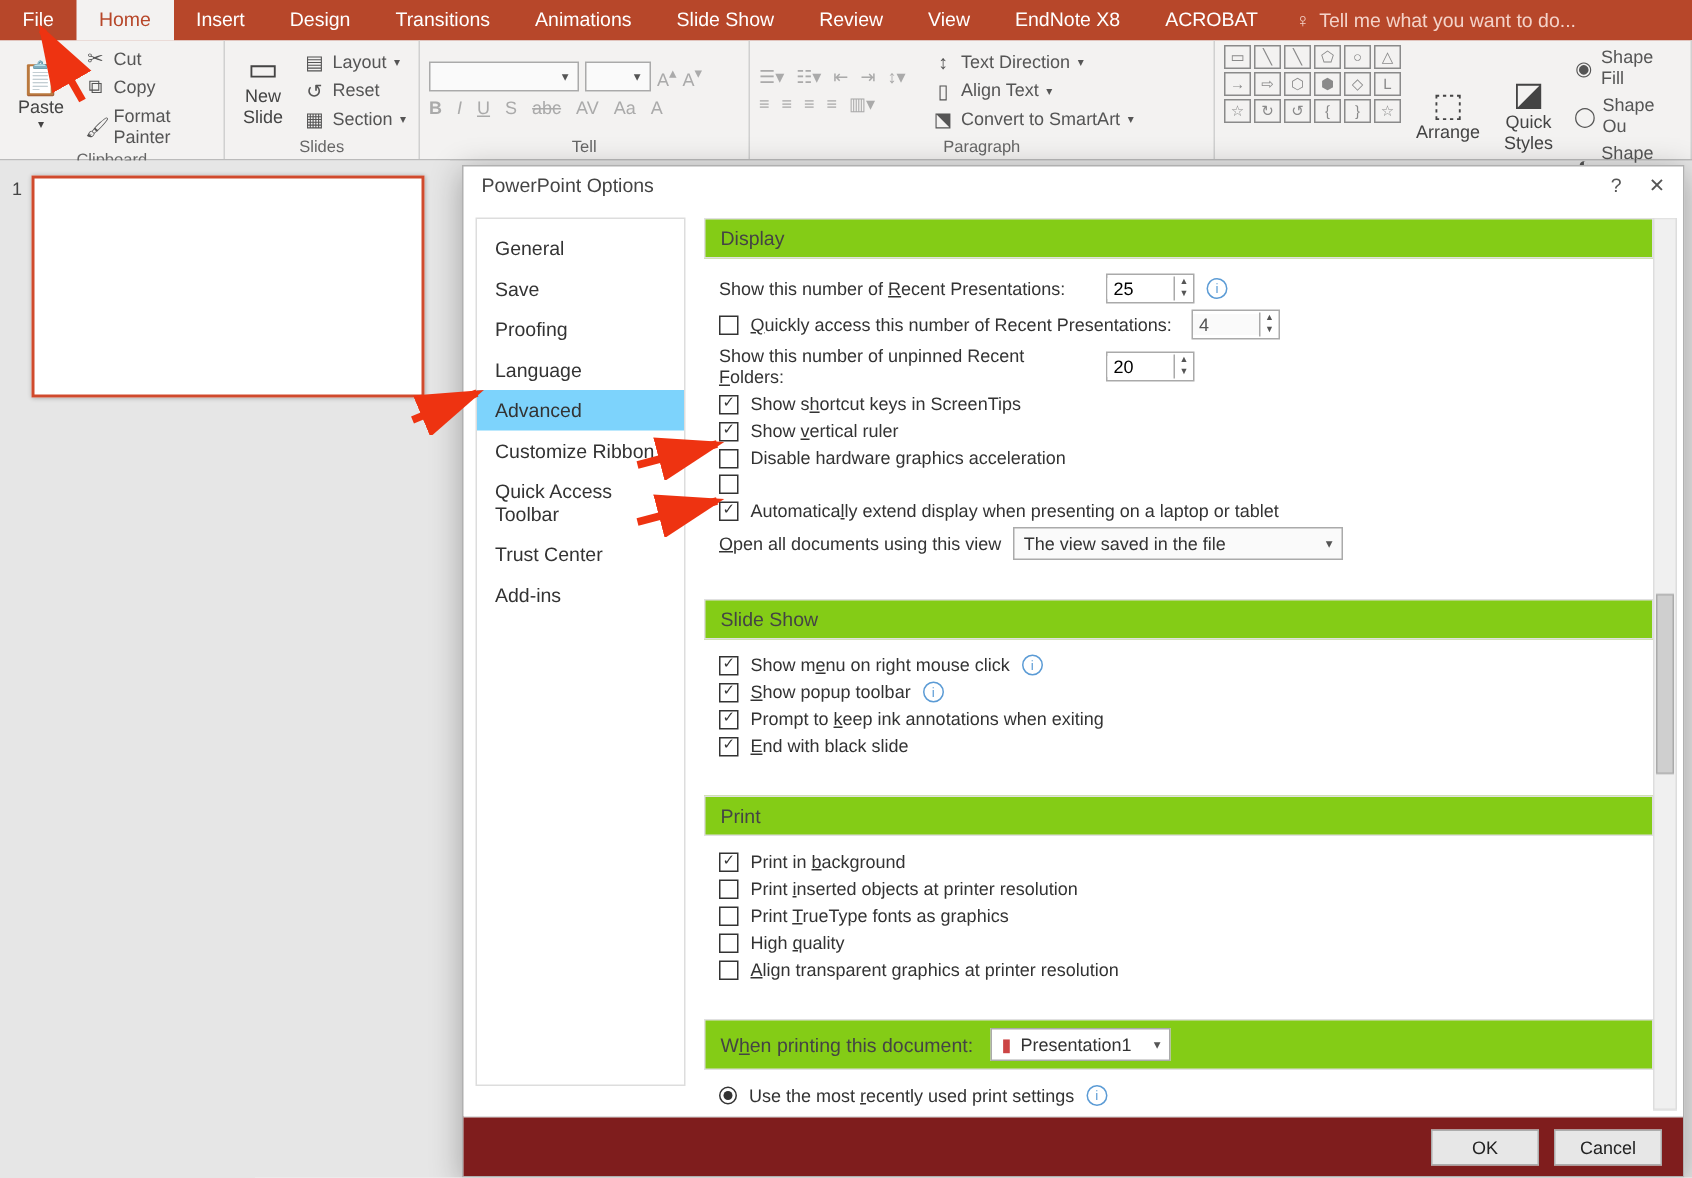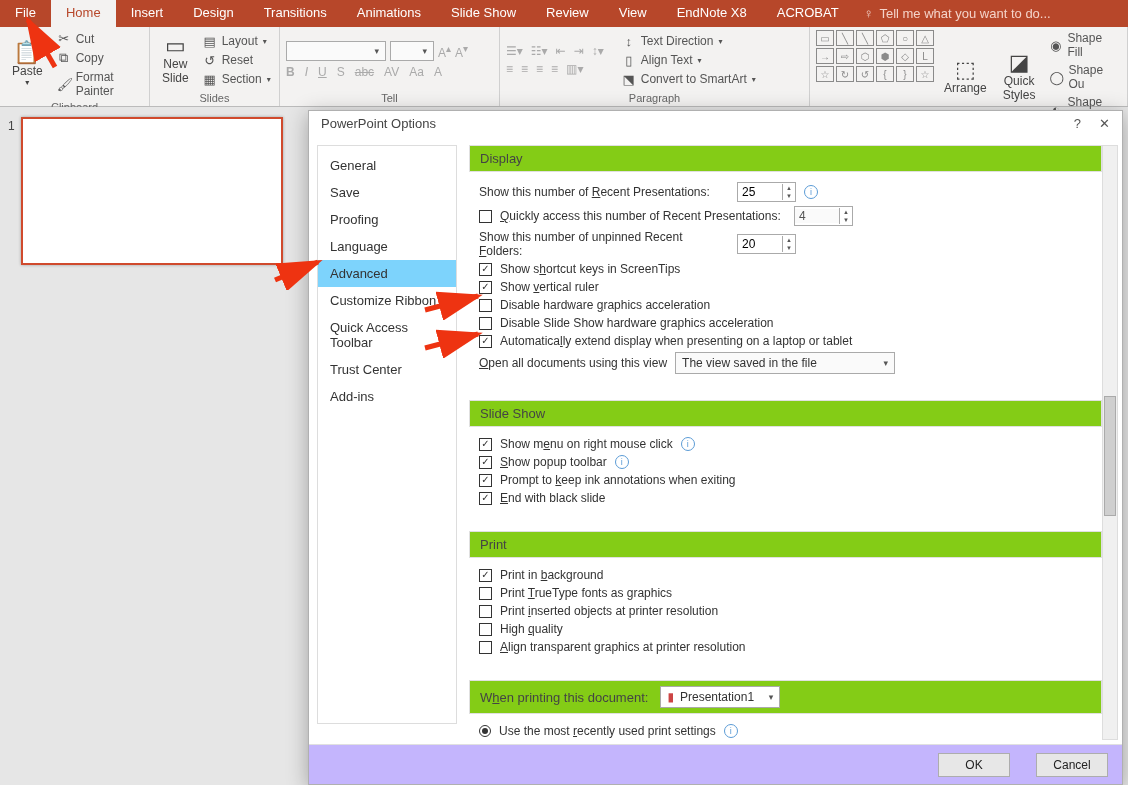--- a/index.html
+++ b/index.html
@@ -42,21 +42,21 @@
 .spin{display:flex;align-items:center;border:1px solid #aaa;height:20px}
 .spin input{border:0;width:44px;padding:0 4px;font-size:12px;outline:none}
 .spin-btns{display:flex;flex-direction:column;border-left:1px solid #aaa}
 .spin-btns span{font-size:6px;line-height:8px;padding:0 3px;color:#555}
 .info-ico{width:14px;height:14px;border:1px solid #5b9bd5;border-radius:50%;color:#5b9bd5;font-size:9px;display:inline-flex;align-items:center;justify-content:center}
 .combo{border:1px solid #aaa;background:#fafafa;height:22px;display:flex;align-items:center;padding:0 6px;gap:6px;font-size:12px;color:#333}
 .combo .arrow{margin-left:auto;font-size:9px;color:#555}
 .radio{width:12px;height:12px;border:1px solid #333;border-radius:50%;display:inline-flex;align-items:center;justify-content:center}
 .radio.checked::before{content:"";width:6px;height:6px;background:#333;border-radius:50%}
 u.acc{text-decoration:underline}
-.dialog-foot{height:40px;border-top:1px solid #e0e0e0;display:flex;align-items:center;justify-content:flex-end;gap:26px;padding:0 14px;background:#c4b5fd}
+.dialog-foot{height:40px;border-top:1px solid #e0e0e0;display:flex;align-items:center;justify-content:flex-end;gap:10px;padding:0 14px;background:#7f1d1d}
 .btn{min-width:72px;height:24px;border:1px solid #adadad;background:#e7e7e7;display:flex;align-items:center;justify-content:center;font-size:12px;color:#222;cursor:pointer}
 .arrow-annot{position:absolute;pointer-events:none}
 .disabled{color:#aaa}
 </style>
 </head>
 <body>
 
 <div class="ribbon-tabs">
   <div class="ribbon-tab">File</div>
   <div class="ribbon-tab active">Home</div>
@@ -314,21 +314,20 @@
           <div class="row">
               <span class="cb checked"></span>
               <span>Show <u class="acc">v</u>ertical ruler</span>
             </div>
           <div class="row">
               <span class="cb"></span>
               <span>Disable hardware <u class="acc">g</u>raphics acceleration</span>
             </div>
           <div class="row">
               <span class="cb"></span>
-              <span>Disable Slide Show hardware <u class="acc">g</u>raphics acceleration</span>
             </div>
           <div class="row">
               <span class="cb checked"></span>
               <span>Automatica<u class="acc">l</u>ly extend display when presenting on a laptop or tablet</span>
             </div>
           <div class="row">
             <span><u class="acc">O</u>pen all documents using this view</span>
             <div class="combo" style="width:220px">
                 <span>The view saved in the file</span>
                 <span class="arrow">▾</span>
@@ -359,25 +358,25 @@
         </div>
 
         <div class="section-h">Print</div>
         <div class="blk">
           <div class="row">
               <span class="cb checked"></span>
               <span>Print in <u class="acc">b</u>ackground</span>
             </div>
           <div class="row">
               <span class="cb"></span>
+              <span>Print <u class="acc">i</u>nserted objects at printer resolution</span>
+            </div>
+          <div class="row">
+              <span class="cb"></span>
               <span>Print <u class="acc">T</u>rueType fonts as graphics</span>
-            </div>
-          <div class="row">
-              <span class="cb"></span>
-              <span>Print <u class="acc">i</u>nserted objects at printer resolution</span>
             </div>
           <div class="row">
               <span class="cb"></span>
               <span>High <u class="acc">q</u>uality</span>
             </div>
           <div class="row">
               <span class="cb"></span>
               <span><u class="acc">A</u>lign transparent graphics at printer resolution</span>
             </div>
         </div>

